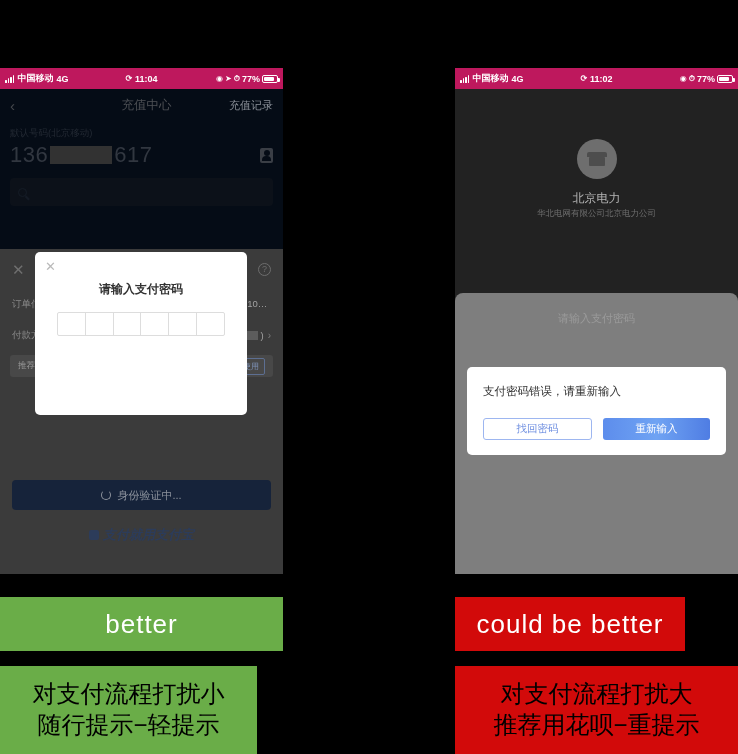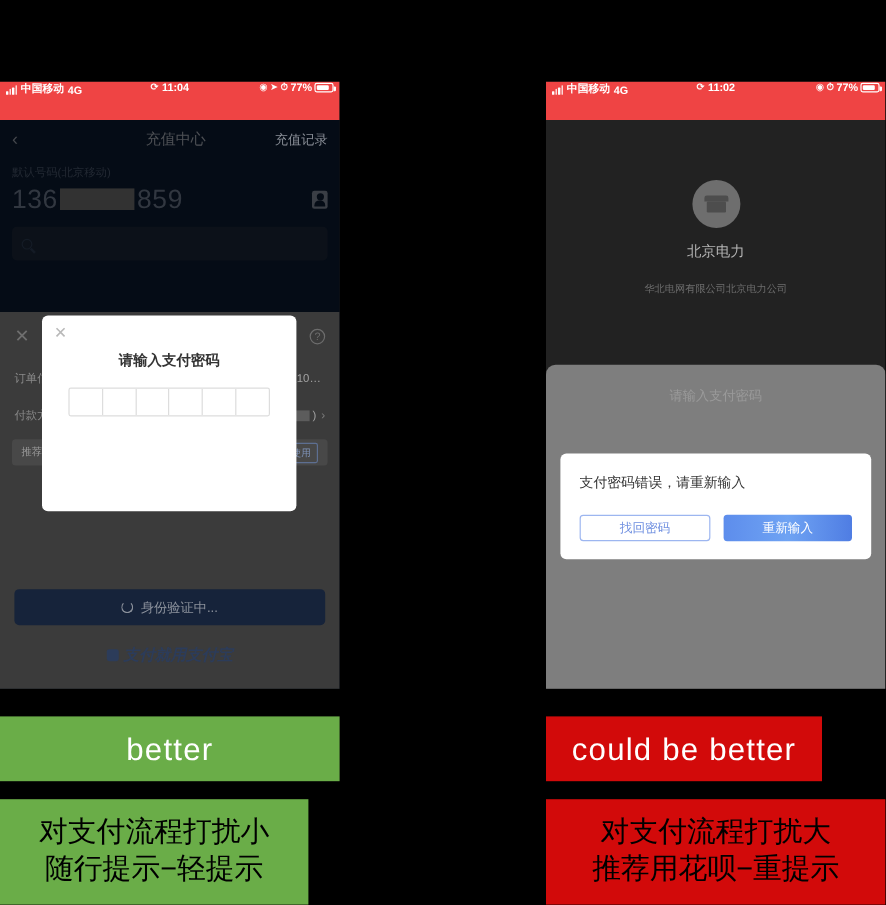--- a/index.html
+++ b/index.html
@@ -11,22 +11,22 @@
   }
   #stage { position: relative; width: 738px; height: 754px; background: #000; }
 
   
   .phone { position: absolute; top: 68px; width: 283px; height: 506px; overflow: hidden; background: #1b1b1b; }
   .phone.left  { left: 0px; }
   .phone.right { left: 455px; }
 
   
   .statusbar {
-    position: relative; height: 32px; background: #ef4444; color: #fff;
-    display: flex; align-items: flex-start; font-size: 9px; font-weight: bold;
+    position: relative; height: 21px; background: #be185d; color: #fff;
+    display: flex; align-items: center; font-size: 9px; font-weight: bold;
     padding: 0 5px;
   }
   .sb-left { display: flex; align-items: center; gap: 3px; }
   .sb-center { position: absolute; left: 0; right: 0; text-align: center;
                display: flex; align-items: center; justify-content: center; gap: 3px; }
   .sb-right { margin-left: auto; display: flex; align-items: center; gap: 2px; position: relative; z-index: 2; }
   .bars { display: inline-flex; align-items: flex-end; gap: 1px; height: 8px; }
   .bars i { display: block; width: 1.6px; background: #fff; border-radius: .5px; }
   .bars i:nth-child(1){height:3px;} .bars i:nth-child(2){height:4.5px;}
   .bars i:nth-child(3){height:6px;} .bars i:nth-child(4){height:8px;}
@@ -104,21 +104,21 @@
   
   .merchant { position: relative; height: 489px; background: #222222; }
   .m-body { padding-top: 50px; text-align: center; }
   .m-avatar { width: 40px; height: 40px; border-radius: 50%; background: #6e6e6e; margin: 0 auto;
               position: relative; }
   .m-avatar::before { content:""; position:absolute; left:10px; top:13px; width:20px; height:5px;
               background:#4d4d4d; border-radius:2px 2px 0 0; }
   .m-avatar::after { content:""; position:absolute; left:12px; top:18px; width:16px; height:9px;
               background:#4d4d4d; border-radius:1px; }
   .m-name { margin-top: 11px; font-size: 12px; color: #b5b5b5; }
-  .m-sub { margin-top: 17px; font-size: 8.5px; color: #6d6d6d; }
+  .m-sub { margin-top: 1px; font-size: 8.5px; color: #6d6d6d; }
 
   .sheet2 { position: absolute; left: 0; right: 0; top: 204px; bottom: 0;
             background: #7e7e7e; border-radius: 8px 8px 0 0; }
   .sheet2-title { text-align: center; margin-top: 18px; font-size: 11px; color: #9a9a9a; }
   .sheet2-link { position: absolute; right: 16px; top: 100px; font-size: 9px; color: #8a92b8; }
 
   .alert { position: absolute; left: 12px; top: 278px; width: 259px; background: #fff;
            border-radius: 5px; padding: 17px 16px 15px; }
   .alert-msg { font-size: 11.5px; color: #333; }
   .alert-actions { display: flex; gap: 11px; margin-top: 19px; }
@@ -180,21 +180,21 @@
         <span class="nav-title">充值中心</span>
         <span class="nav-right">充值记录</span>
       </div>
 
       <div class="sub-label">默认号码(北京移动)</div>
 
       <div class="phone-row">
         <span class="phone-num">
           <span>136</span>
           <span class="redact" style="width:62px;margin:0 2px;"></span>
-          <span>859</span>
+          <span>617</span>
         </span>
         <span class="contact-ico"></span>
       </div>
 
       <div class="searchbar">
         <span class="search-ico"></span>
       </div>
 
       <div class="scrim"></div>
 

